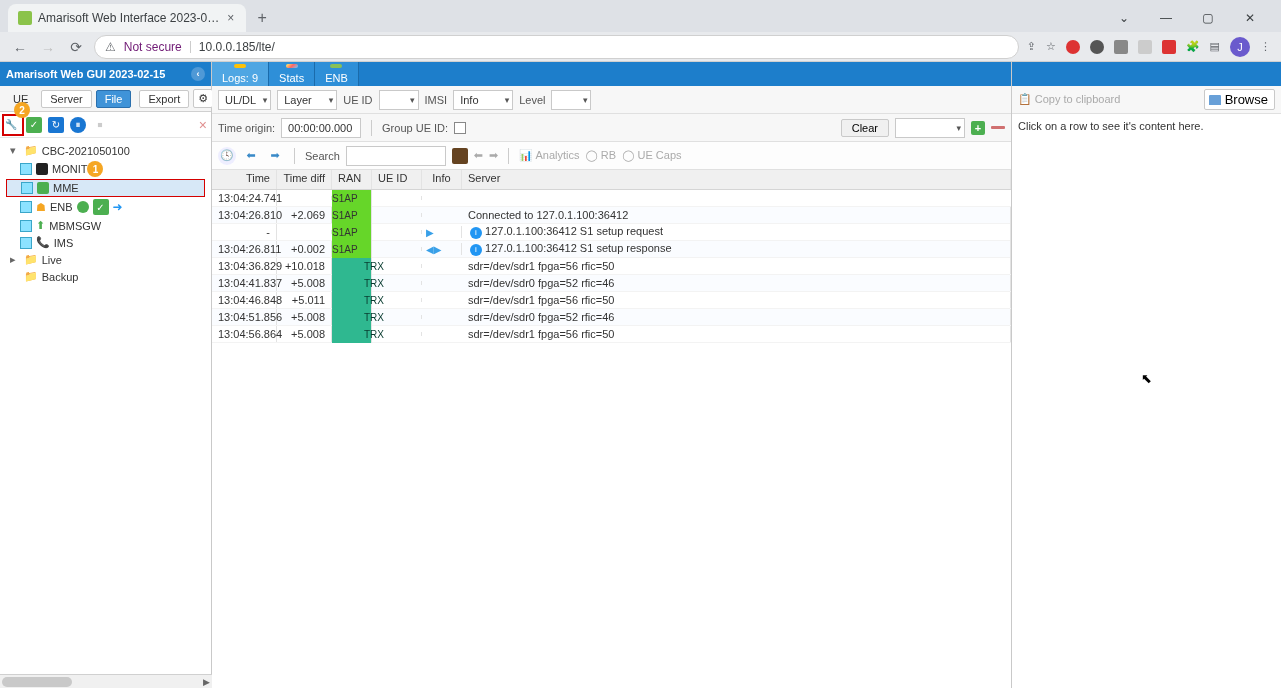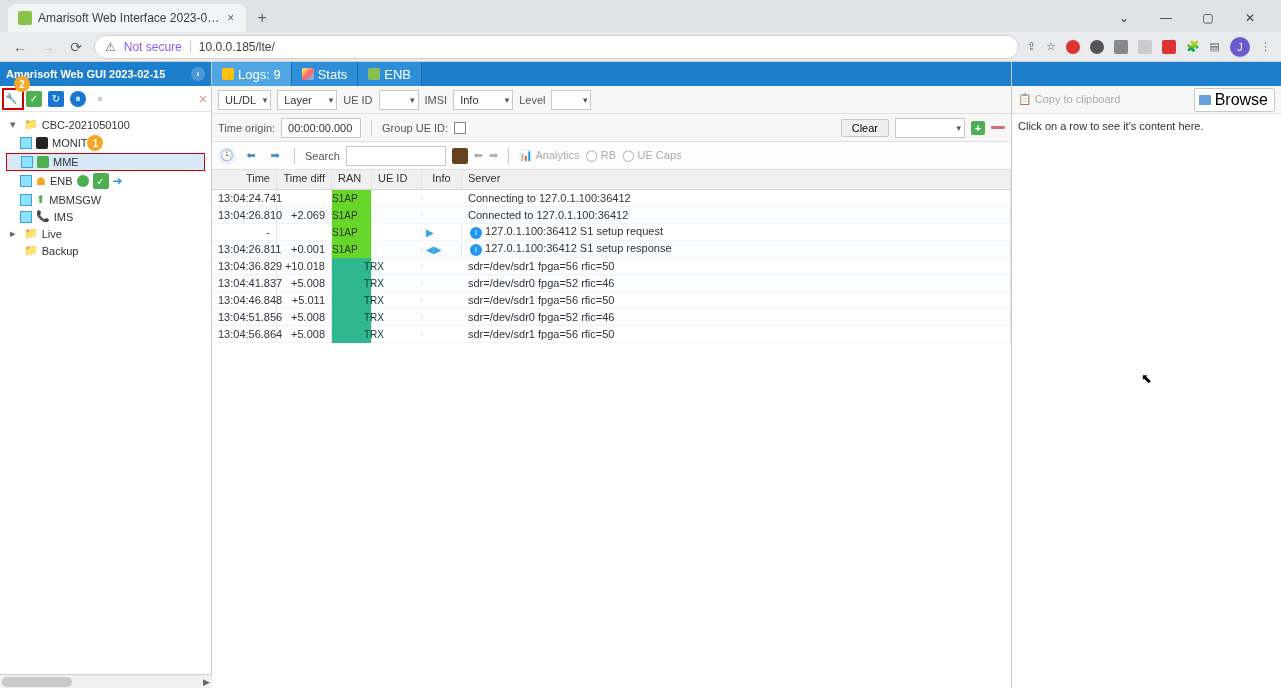--- a/index.html
+++ b/index.html
@@ -47,21 +47,21 @@
   .tree .comp-ico { width:12px;height:12px;background:#8ce2ff; border:1px solid #3aa6c9;}
   .annot-badge { width:16px;height:16px;border-radius:50%; background:#f5a623; color:#fff; display:inline-flex; align-items:center; justify-content:center; font-size:10px; font-weight:bold;}
   .annot1 { position: relative; left: -4px;} 
 
   .green-dot { width:12px;height:12px;border-radius:50%; background:#4caf50; display:inline-block;}
   .blue-arrow { color:#2196f3; font-size:12px;}
 
   
   .mid-col { flex:1; display:flex; flex-direction:column; min-width:0; }
   .main-tabbar { height:24px; background:#1d7ecb; display:flex; align-items:center; }
-  .main-tab { display:flex; align-items:center; gap:4px; padding: 2px 10px; height:100%; color:#fff; font-size:13px; background:#2e8fd8; border-right:1px solid #1a6bab;}
+  .main-tab { display:flex; align-items:center; gap:4px; padding: 2px 10px; height:100%; color:#fff; font-size:11px; background:#2e8fd8; border-right:1px solid #1a6bab;flex-direction:column;}
   .main-tab.active { background:#4fa6e3;}
   .main-tab .tiny-ico { width:12px;height:12px; border-radius:2px; display:inline-block;}
   .tiny-doc { background:#ffc107;}
   .tiny-chart{ background-image: linear-gradient(135deg,#ff6,#f66,#6cf); }
   .tiny-antenna{ background:#88c057;}
 
   .filter-row { height:28px; display:flex; align-items:center; gap:6px; padding: 0 6px; background:#f7f7f7; border-bottom:1px solid #e0e0e0;}
   .filter-select { border:1px solid #c9c9c9; background:#fff; height:20px; padding:0 14px 0 6px; font-size:11px; color:#333; position:relative; display:inline-flex; align-items:center; min-width:50px;}
   .filter-select::after { content:"▾"; position:absolute; right:3px; color:#555; font-size:9px;}
   .filter-label { color:#555;}
@@ -92,21 +92,21 @@
   .log-row:nth-child(even){ background:#fafcff;}
   .col-ran .badge { display:inline-block; width:100%; height:100%; line-height:17px; font-size:10px; font-weight:500;}
   .ran-s1ap { background:#66d629;}
   .ran-trx  { background:#2fb890; color:#083b2f;padding-left:32px;}
   .info-ico { width:12px;height:12px;border-radius:50%; background:#2196f3; color:#fff; display:inline-flex; align-items:center; justify-content:center; font-size:8px; margin-left:2px;}
   .arrow-mini { font-size:10px; color:#39a0e8; margin-left:2px;}
 
   
   .right-col { width:270px; border-left:1px solid #c9c9c9; display:flex; flex-direction:column;}
   .right-toolbar { height:28px; background:#f7f7f7; border-bottom:1px solid #e0e0e0; display:flex; align-items:center; gap:6px; padding:0 6px; margin-top:24px;}
-  .btn-browse { border:1px solid #c9c9c9; background:#fff; padding:2px 6px 2px 4px; font-size:16px; display:flex; align-items:center; gap:4px; border-radius:2px;}
+  .btn-browse { border:1px solid #c9c9c9; background:#fff; padding:2px 6px 2px 4px; font-size:13px; display:flex; align-items:center; gap:4px; border-radius:2px;}
   .folder-mini { width:12px;height:10px; background:#68a0d8; border-radius:1px 1px 0 0;}
   .hint { padding:6px; color:#333;}
 
   
   .hscroll { height:14px; background:#f0f0f0; border-top:1px solid #d0d0d0; display:flex; align-items:center; padding: 0 2px; position:absolute; bottom:0; left:0; width:212px;}
   .hscroll .thumb { height:10px; width:70px; background:#c9c9c9; border-radius:5px;}
   .hscroll .arrow-r { margin-left:auto; color:#666; font-size:9px;}
 
   .cursor-ptr { position:absolute; left:929px; top:309px; font-size:13px; color:#000; pointer-events:none;}
 </style>
@@ -128,21 +128,21 @@
       <span class="window-btn">▢</span>
       <span class="window-btn">✕</span>
     </div>
   </div>
   <div class="addr-bar">
     <span class="nav-icon">←</span>
     <span class="nav-icon" style="color:#bdbdbd;">→</span>
     <span class="nav-icon">⟳</span>
     <div class="addr-field">
       <span style="color:#5f6368;">⚠</span>
-      <span style="color:#8b5cf6;">Not secure</span>
+      <span style="color:#701a75;">Not secure</span>
       <span style="width:1px;height:12px;background:#ccc;"></span>
       <span>10.0.0.185/lte/</span>
     </div>
     <div class="addr-ext">
       <span>⇪</span>
       <span>☆</span>
       <span class="ext-dot" style="background:#d33;"></span>
       <span class="ext-dot" style="background:#555;"></span>
       <span class="ext-dot" style="background:#888;border-radius:2px;"></span>
       <span class="ext-dot" style="background:#ccc;border-radius:2px;"></span>
@@ -157,20 +157,28 @@
   </div>
 </div>
 
 <div class="app">
 
   <div class="left-col" style="position:relative;">
     <div class="app-title-bar">
       <span>Amarisoft Web GUI 2023-02-15</span>
       <span class="collapse-ico">‹</span>
     </div>
+    <div class="left-toolbar">
+      <span class="tb-btn ghost">UE</span>
+      <span class="tb-btn">Server</span>
+      <span class="tb-btn active">File</span>
+      <span style="flex:1"></span>
+      <span class="tb-btn">Export</span>
+      <span class="tb-btn" style="padding:2px 4px;">⚙</span>
+    </div>
     <div class="left-icon-row" style="position:relative;">
       <div class="red-box"></div>
       <span class="mini-ico ico-wrench">🔧</span>
       <span class="mini-ico ico-green">✓</span>
       <span class="mini-ico ico-blue">↻</span>
       <span class="mini-ico ico-pause">⏸</span>
       <span class="mini-ico" style="color:#ccc;">⏹</span>
       <span class="ico-close-right">×</span>
       <span class="annot-badge" style="position:absolute; left:14px; top:-10px;">2</span>
     </div>
@@ -304,41 +312,40 @@
         <div class="col col-info">Info</div>
         <div class="col col-msg">Server</div>
       </div>
       <div id="log-body">
           <div class="log-row">
             <div class="col col-time">13:04:24.741</div>
             <div class="col col-diff"></div>
             <div class="col col-ran" style="padding:0;"><span class="badge ran-s1ap">S1AP</span></div>
             <div class="col col-ueid"></div>
             <div class="col col-info" style="padding:0 2px;text-align:left;"></div>
-            <div class="col col-msg">Connecting to 127.0.1.100:36412</div>
           </div>
           <div class="log-row">
             <div class="col col-time">13:04:26.810</div>
             <div class="col col-diff">+2.069</div>
             <div class="col col-ran" style="padding:0;"><span class="badge ran-s1ap">S1AP</span></div>
             <div class="col col-ueid"></div>
             <div class="col col-info" style="padding:0 2px;text-align:left;"></div>
             <div class="col col-msg">Connected to 127.0.1.100:36412</div>
           </div>
           <div class="log-row">
             <div class="col col-time">-</div>
             <div class="col col-diff"></div>
             <div class="col col-ran" style="padding:0;"><span class="badge ran-s1ap">S1AP</span></div>
             <div class="col col-ueid"></div>
             <div class="col col-info" style="padding:0 2px;text-align:left;"><span class="arrow-mini">▶</span></div>
             <div class="col col-msg"><span class="info-ico">i</span> 127.0.1.100:36412 S1 setup request</div>
           </div>
           <div class="log-row">
             <div class="col col-time">13:04:26.811</div>
-            <div class="col col-diff">+0.001</div>
+            <div class="col col-diff">+0.002</div>
             <div class="col col-ran" style="padding:0;"><span class="badge ran-s1ap">S1AP</span></div>
             <div class="col col-ueid"></div>
             <div class="col col-info" style="padding:0 2px;text-align:left;"><span class="arrow-mini">◀▶</span></div>
             <div class="col col-msg"><span class="info-ico">i</span> 127.0.1.100:36412 S1 setup response</div>
           </div>
           <div class="log-row">
             <div class="col col-time">13:04:36.829</div>
             <div class="col col-diff">+10.018</div>
             <div class="col col-ran" style="padding:0;"><span class="badge ran-trx">TRX</span></div>
             <div class="col col-ueid"></div>

